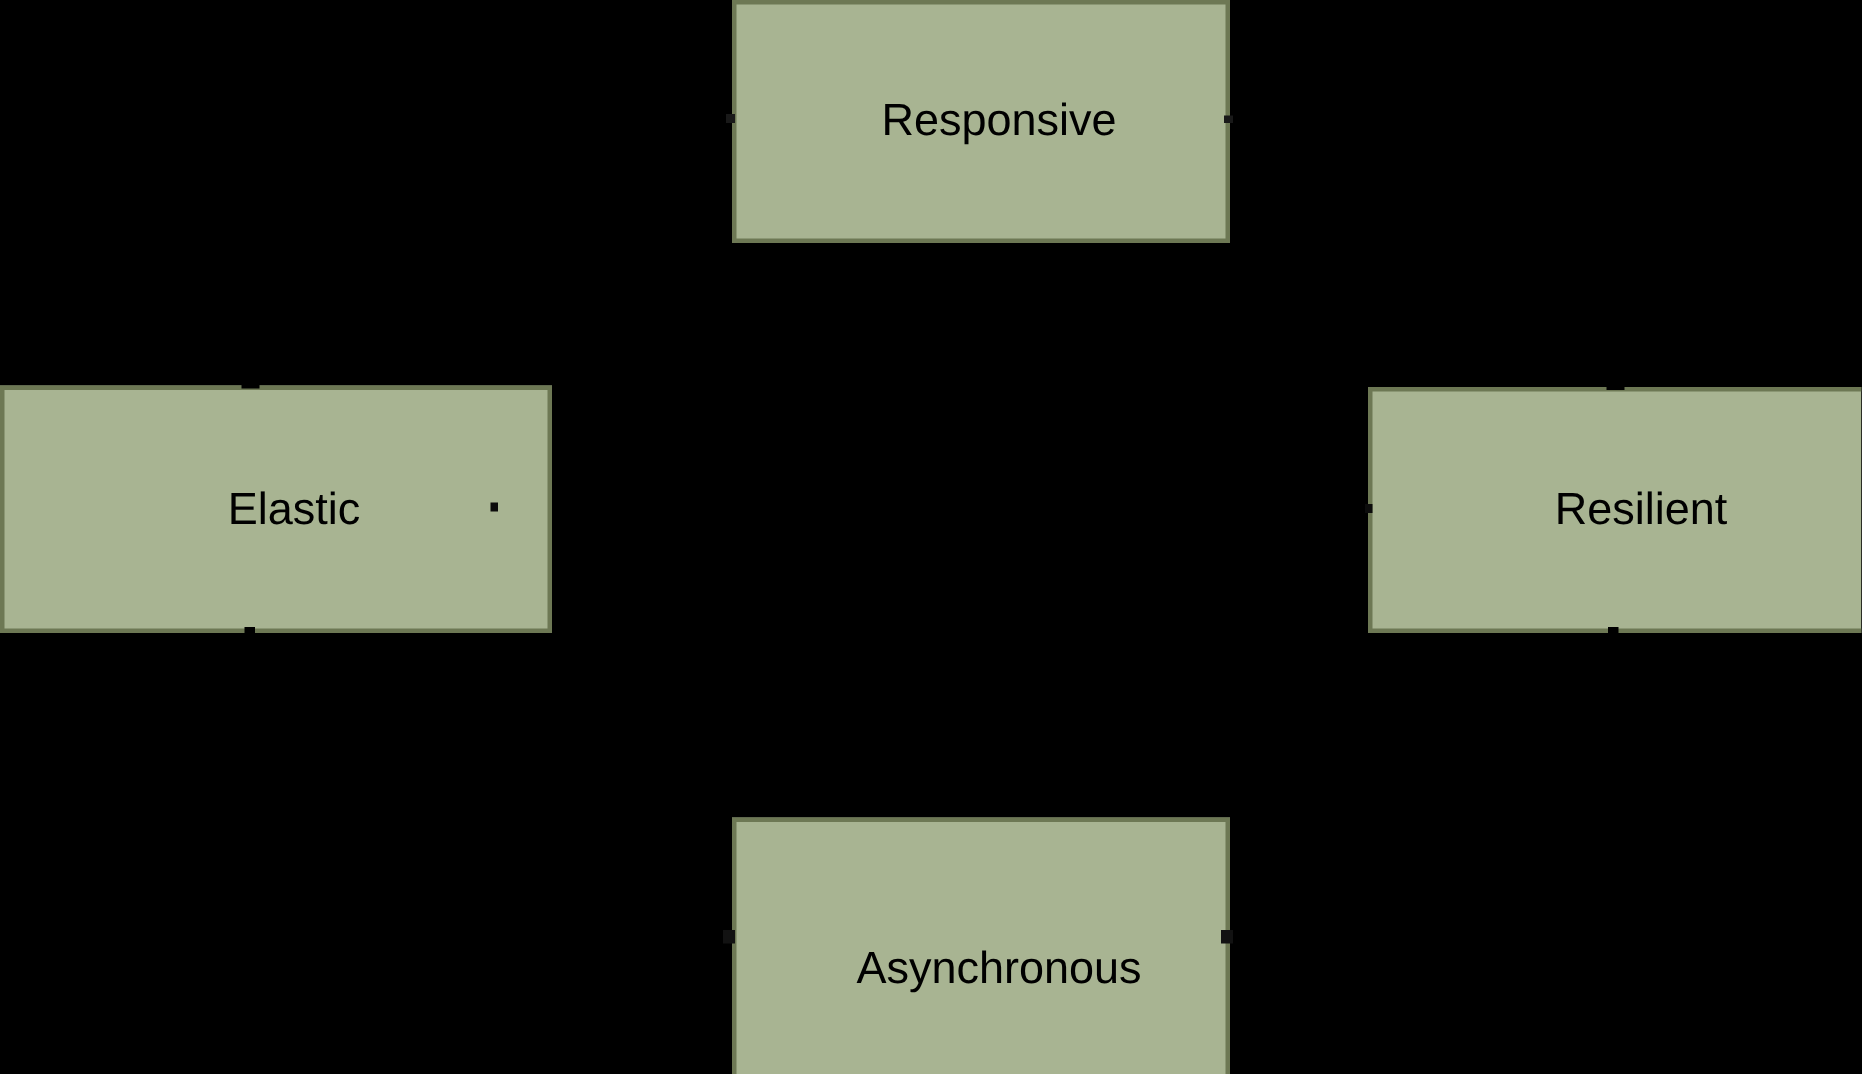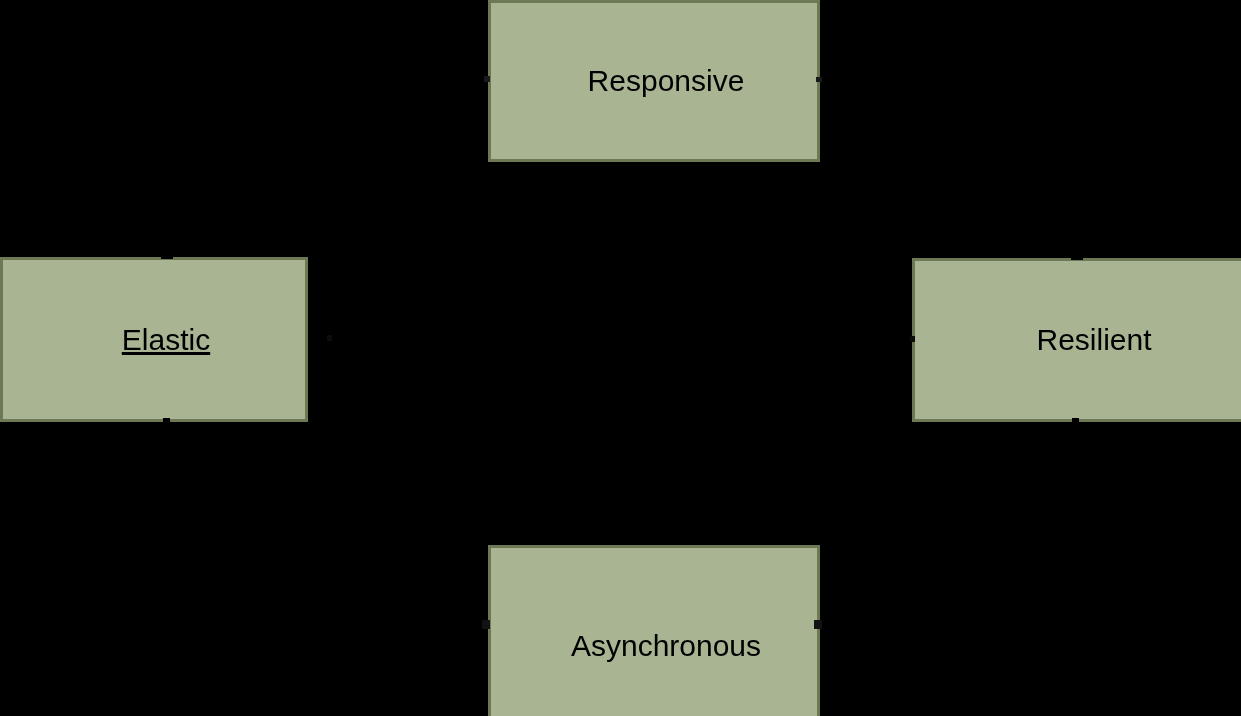--- a/index.html
+++ b/index.html
@@ -23,21 +23,21 @@
     color: var(--node-text, #000000);
     display: flex;
     align-items: center;
     justify-content: center;
     text-align: center;
     font-size: 30px;
     line-height: 1.2;
     padding-left: 24px;
   }
   .node-responsive { left: 488px; top: 0px;   width: 332px; height: 162px; }
-  .node-elastic    { left: 0px;   top: 257px; width: 308px; height: 165px; text-decoration: underline; }
+  .node-elastic    { left: 0px;   top: 257px; width: 368px; height: 165px; }
   .node-resilient  { left: 912px; top: 258px; width: 340px; height: 164px; }
   .node-async      { left: 488px; top: 545px; width: 332px; height: 200px; }
   .node-async .line {
     display: block;
     line-height: 47px;
   }
   .mark {
     position: absolute;
     z-index: 2;
   }

